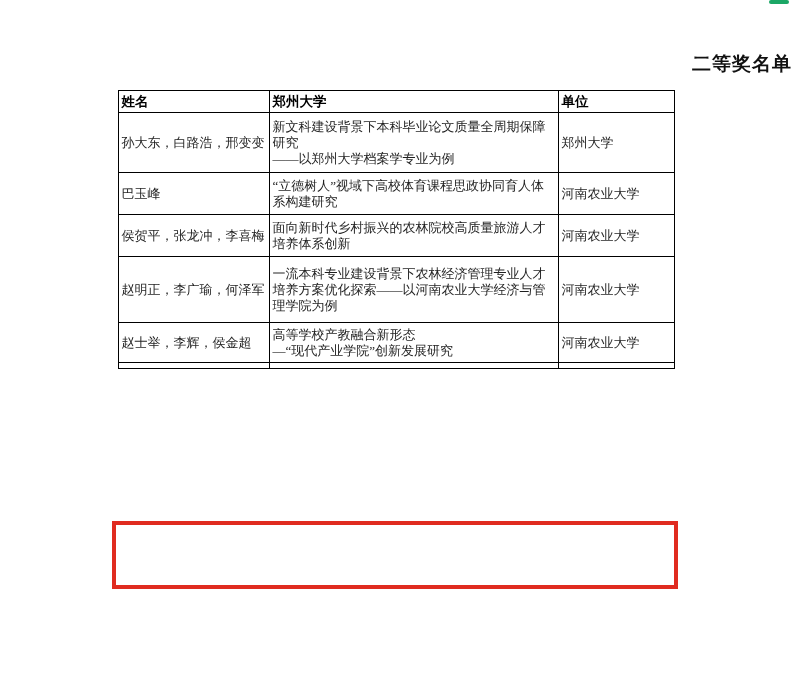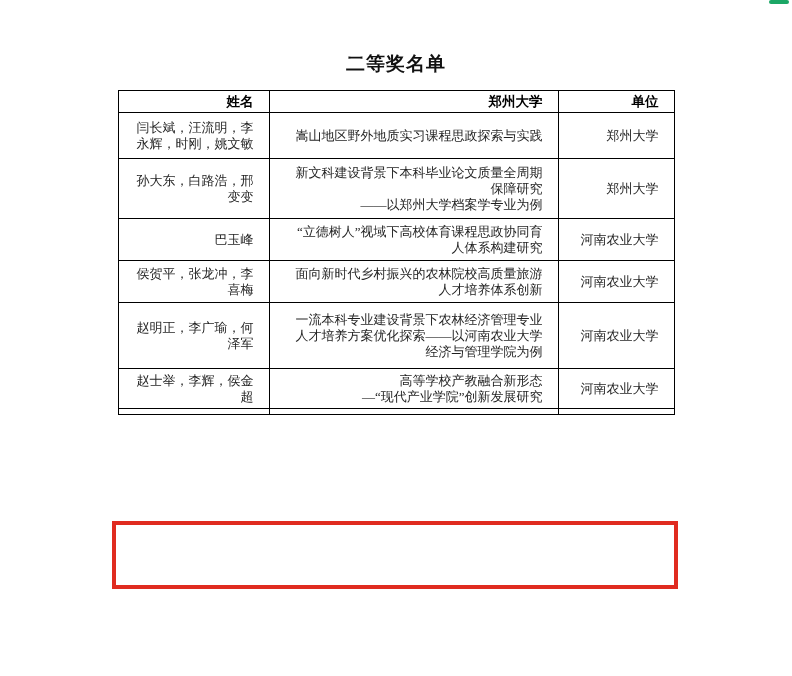--- a/index.html
+++ b/index.html
@@ -13,39 +13,39 @@
   }
   .corner-accent {
     position:absolute; top:0; right:3px;
     width:20px; height:4px;
     background:#1ba766;
     border-radius:2px;
   }
   .doc-title {
     margin:51px auto 14px auto;
     height:25px;
-    text-align:center;
+    text-align:right;
     font-size:19px;
     font-weight:bold;
     letter-spacing:1px;
     color:#111;
   }
   table.award-table {
     border-collapse:collapse;
     table-layout:fixed;
     width:556px;
     margin:0 auto;
   }
   .award-table th, .award-table td {
     border:1px solid #000;
-    text-align:right;
+    text-align:left;
     vertical-align:middle;
     font-size:13px;
     line-height:16px;
-    padding:1px 15px;
+    padding:1px 3px;
     overflow:hidden;
   }
   .award-table th {
     font-size:13.5px;
     font-weight:bold;
     color:#000;
   }
   .paper-cell { white-space:pre-line; }
   .h22{height:22px}.h46{height:46px}.h60{height:60px}.h42{height:42px}
   .h44{height:44px}.h66{height:66px}.h40{height:40px}.h6{height:6px}
@@ -71,25 +71,20 @@
     <colgroup>
       <col style="width:151px">
       <col style="width:289px">
       <col style="width:116px">
     </colgroup>
     <tbody>
         <tr class="h22">
       <th>姓名</th>
       <th>郑州大学</th>
       <th>单位</th>
-    </tr>
-    <tr class="h46">
-      <td>闫长斌，汪流明，李永辉，时刚，姚文敏</td>
-      <td class="paper-cell">嵩山地区野外地质实习课程思政探索与实践</td>
-      <td>郑州大学</td>
     </tr>
     <tr class="h60">
       <td>孙大东，白路浩，邢变变</td>
       <td class="paper-cell">新文科建设背景下本科毕业论文质量全周期保障研究
 ——以郑州大学档案学专业为例</td>
       <td>郑州大学</td>
     </tr>
     <tr class="h42">
       <td>巴玉峰</td>
       <td class="paper-cell">“立德树人”视域下高校体育课程思政协同育人体系构建研究</td>

